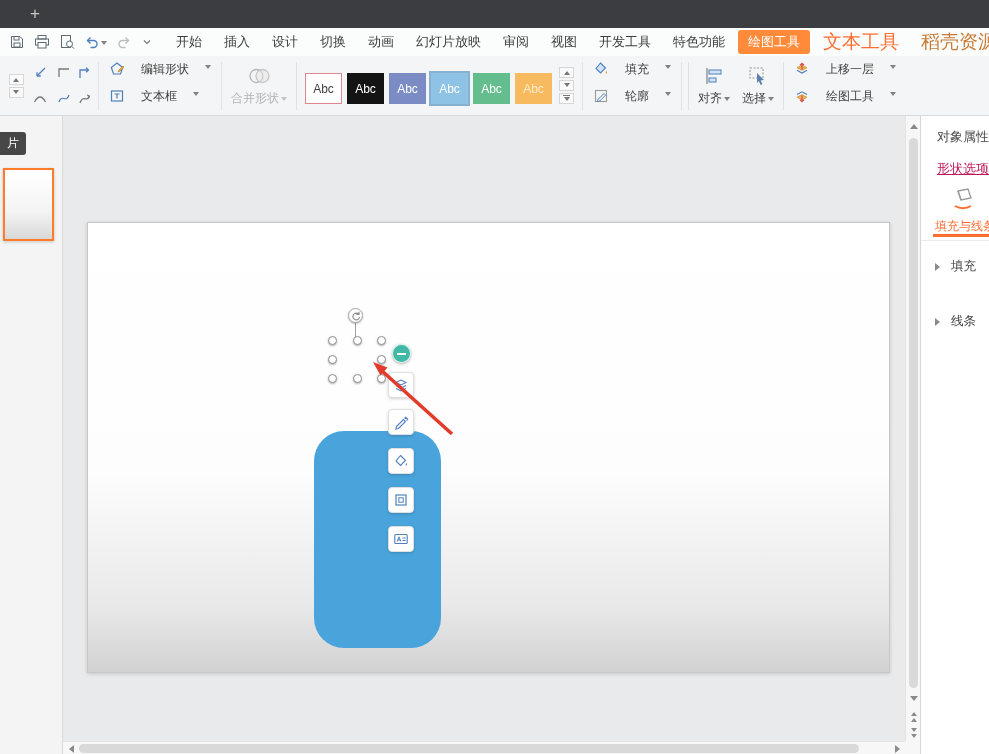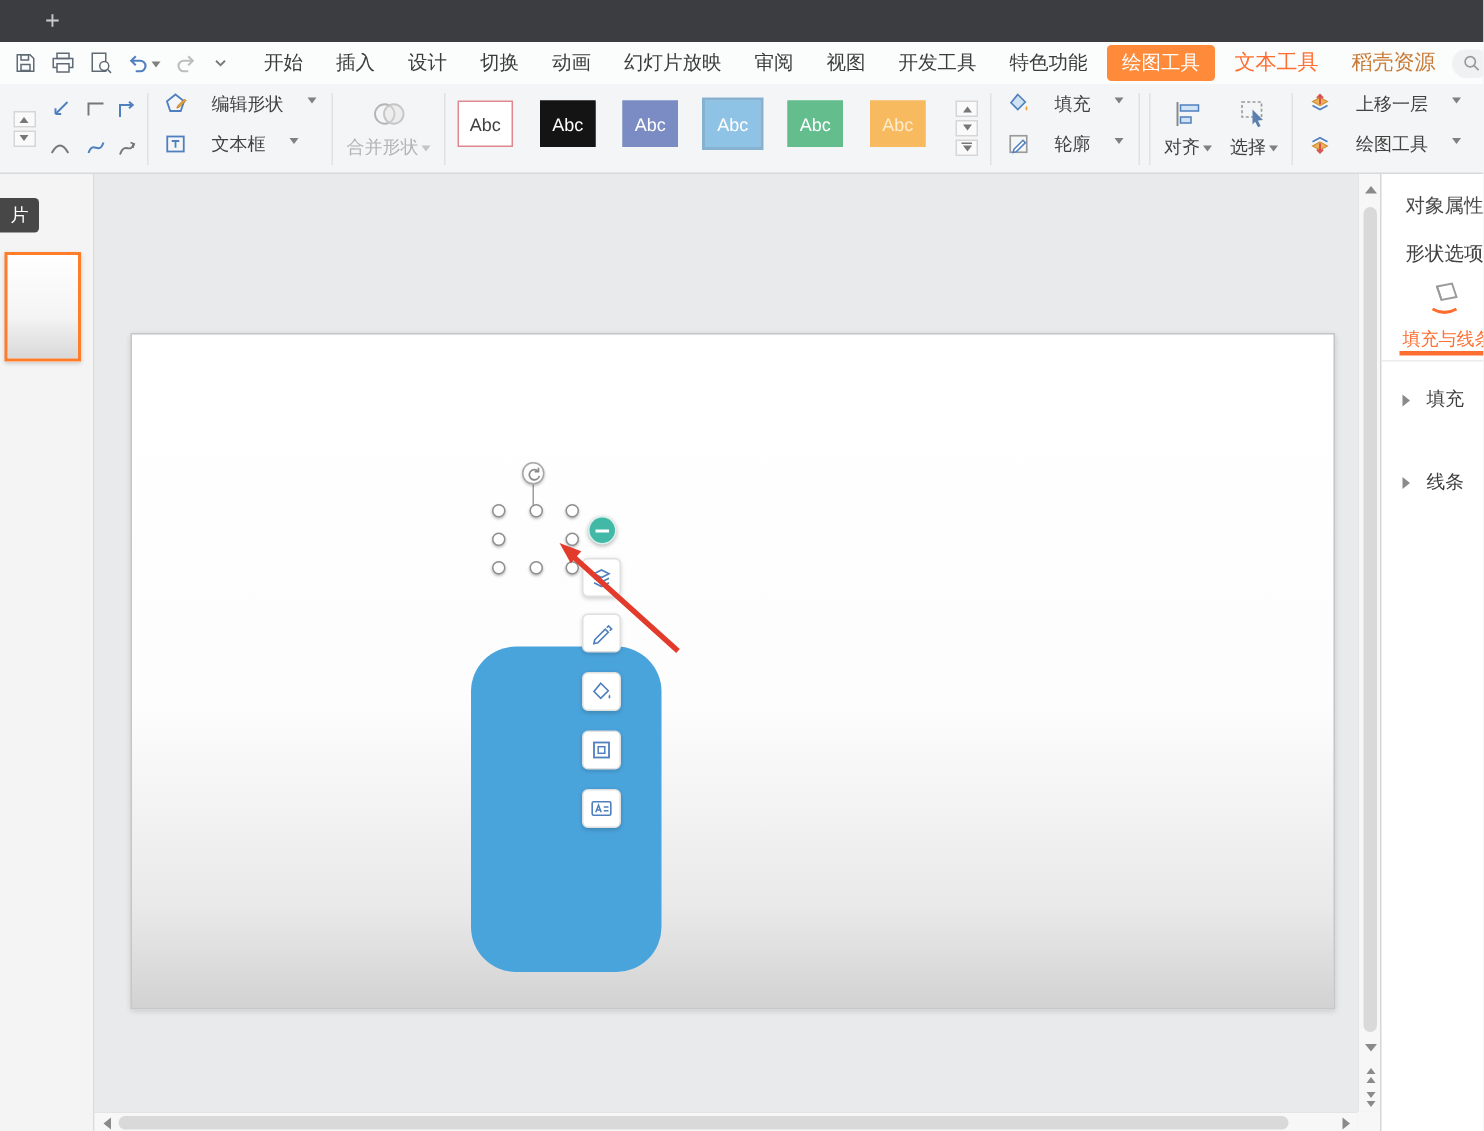--- a/index.html
+++ b/index.html
@@ -13,42 +13,42 @@
 .unsaved-dot{position:absolute;right:8px;top:10px;width:7px;height:7px;border-radius:50%;background:#ff8a3c}
 .new-tab{margin-left:22px;width:26px;height:28px;background:none;border:none;color:#c9c9c9;font-size:17px;line-height:26px;text-align:center;cursor:pointer}
 
 
 .menubar{position:absolute;left:0;top:28px;width:100%;height:28px;background:#fbfcfc;display:flex;align-items:center}
 .qat{display:flex;align-items:center;gap:9px;padding:0 9px;width:165px;flex:none}
 .qbtn{display:flex;align-items:center;gap:1px}
 .menu-tabs{display:flex;align-items:center;height:100%}
 .mtab{padding:0 11px;font-size:13px;line-height:28px;white-space:nowrap;cursor:pointer}
 .mtab-context{color:#fff;border-radius:3px;padding:3px 10px;font-size:13px;margin:0 2px;white-space:nowrap;cursor:pointer}
-.mtab-colored{padding:0 11px;font-size:14px;white-space:nowrap;cursor:pointer}
+.mtab-colored{padding:0 11px;font-size:19px;white-space:nowrap;cursor:pointer}
 .searchbox{margin-left:auto;margin-right:42px;width:97px;height:19px;background:#f0f1f2;border-radius:10px;display:flex;align-items:center;gap:4px;padding:0 7px}
 
 
 .ribbon{position:absolute;left:0;top:56px;width:100%;height:60px;background:#f4f5f6;border-bottom:1px solid #d8d9da;display:flex;align-items:center;padding:0 2px}
 .rsep{width:1px;height:48px;background:#e2e2e4;flex:none;margin:0 3px}
 .rcol{display:flex;flex-direction:column;gap:4px;padding:0 4px;flex:none}
 .rrow{display:flex;gap:16px;height:23px;padding:0 3px;border-radius:2px;cursor:pointer}
 .rlabel{font-size:12px;color:#414141;white-space:nowrap}
 .rtall{display:flex;flex-direction:column;align-items:center;justify-content:center;gap:3px;height:52px;padding:0 6px;flex:none;cursor:pointer}
 .tallbottom{display:flex;align-items:center;gap:2px}
 .disabled .rlabel{color:#b3b3b3}
 .cd{width:0;height:0;border:3.5px solid transparent;border-top:4px solid #808080;margin-top:4px;flex:none}
 .disabled .cd{border-top-color:#c4c4c4}
 .conn{display:grid;grid-template-columns:22px 22px 22px 15px;grid-template-rows:23px 23px;gap:2px;align-items:center;justify-items:center;padding:0 3px;flex:none}
 .connspin{grid-row:1/3;display:flex;flex-direction:column;gap:2px}
 .spinbtn{width:15px;height:11px;background:#fafafa;border:1px solid #d6d6d6;display:flex;align-items:center;justify-content:center;padding:0;cursor:pointer}
 .tu{width:0;height:0;border:3px solid transparent;border-bottom:4px solid #777;margin-top:-2px}
 .td{width:0;height:0;border:3px solid transparent;border-top:4px solid #777;margin-bottom:-2px}
 .tdl{display:flex;flex-direction:column;align-items:center}
 .tdl i{display:block;width:7px;height:1px;background:#777;margin-bottom:1px}
-.gallery{display:flex;align-items:flex-start;gap:18px;padding:0 5px;flex:none}
+.gallery{display:flex;align-items:flex-end;gap:5px;padding:0 5px;flex:none}
 .swatch{width:37px;height:31px;border:1px solid #d4d4d4;display:flex;align-items:center;justify-content:center;font-size:12px;cursor:pointer;flex:none}
 .swatch.sel{outline:2px solid #87b1d1}
 .gspin{display:flex;flex-direction:column;gap:2px;margin-left:2px}
 
 
 .workspace{position:absolute;left:0;top:116px;width:989px;height:638px;background:#e9eaeb}
 .slide-panel{position:absolute;left:0;top:0;width:63px;height:638px;background:#f4f4f5;border-right:1px solid #dadada}
 .view-badge{position:absolute;left:0;top:16px;background:#474747;color:#fff;font-size:12px;padding:3px 7px;border-radius:0 3px 3px 0}
 .thumb{position:absolute;left:3px;top:52px;width:51px;height:73px;border:2px solid #ff7c2b;background:linear-gradient(180deg,#ffffff 0%,#f4f4f4 60%,#d8d8d8 100%);box-shadow:0 1px 3px rgba(0,0,0,.2);cursor:pointer}
 
@@ -444,21 +444,21 @@
       </div>
     <div class="hthumb"></div>
     <div class="hbtn" style="right:0">
         <span class="tri-right"></span>
       </div>
   </div>
   <div class="corner"></div>
 
   <aside class="props">
     <span class="ptitle">对象属性</span>
-    <span class="ptab" style="color: #404040;">形状选项</span>
+    <span class="ptab" style="color: #be185d; text-decoration: underline;">形状选项</span>
     <span class="picon">
       <svg width="28" height="28" viewBox="0 0 28 28">
           <path d="M9 5 19 3l3 9-10 2z" fill="#fff" stroke="#9a9a9a" stroke-width="1.3"></path>
           <path d="M12 14 9 5" fill="none" stroke="#9a9a9a" stroke-width="1.3"></path>
           <path d="M6 20q8 4.5 16 0" fill="none" stroke="#ff6e31" stroke-width="2"></path>
         </svg>
     </span>
     <span class="plabel" style="color: rgb(255, 110, 49);">填充与线条</span>
     <span class="pbar" style="background: rgb(255, 110, 49);"></span>
     <span class="pdiv"></span>

